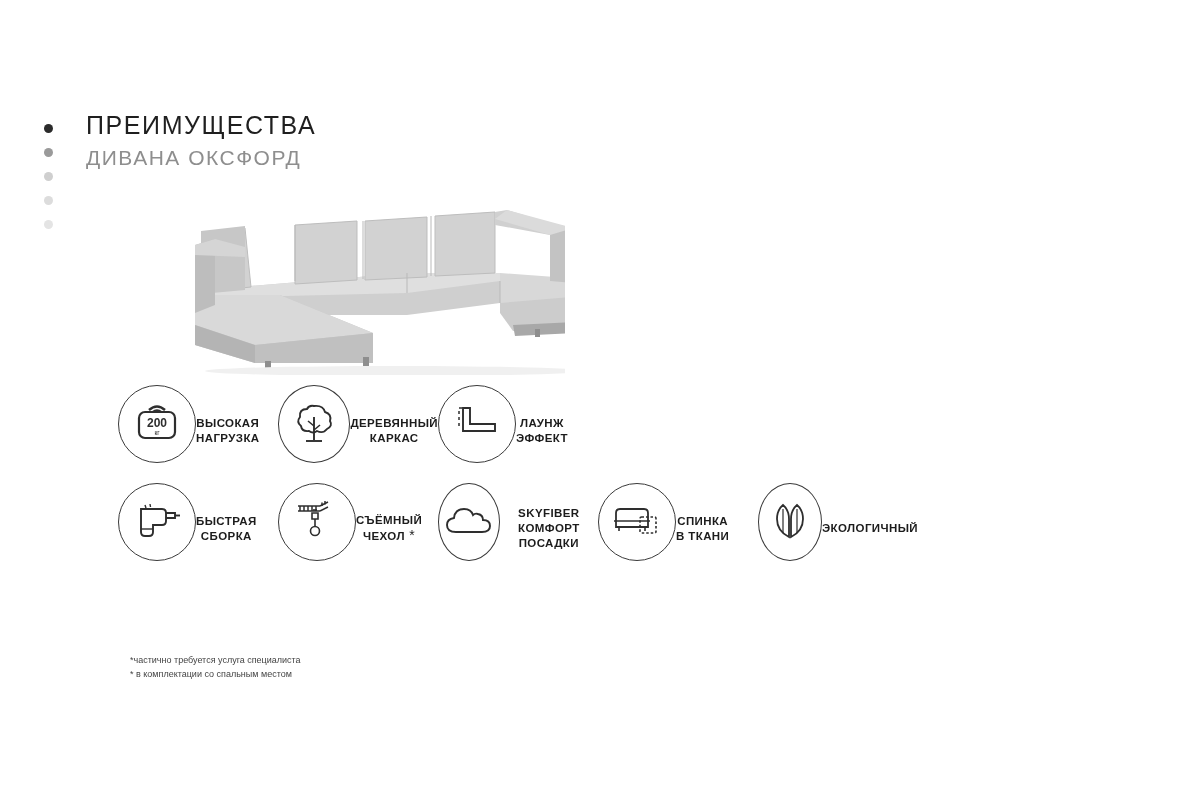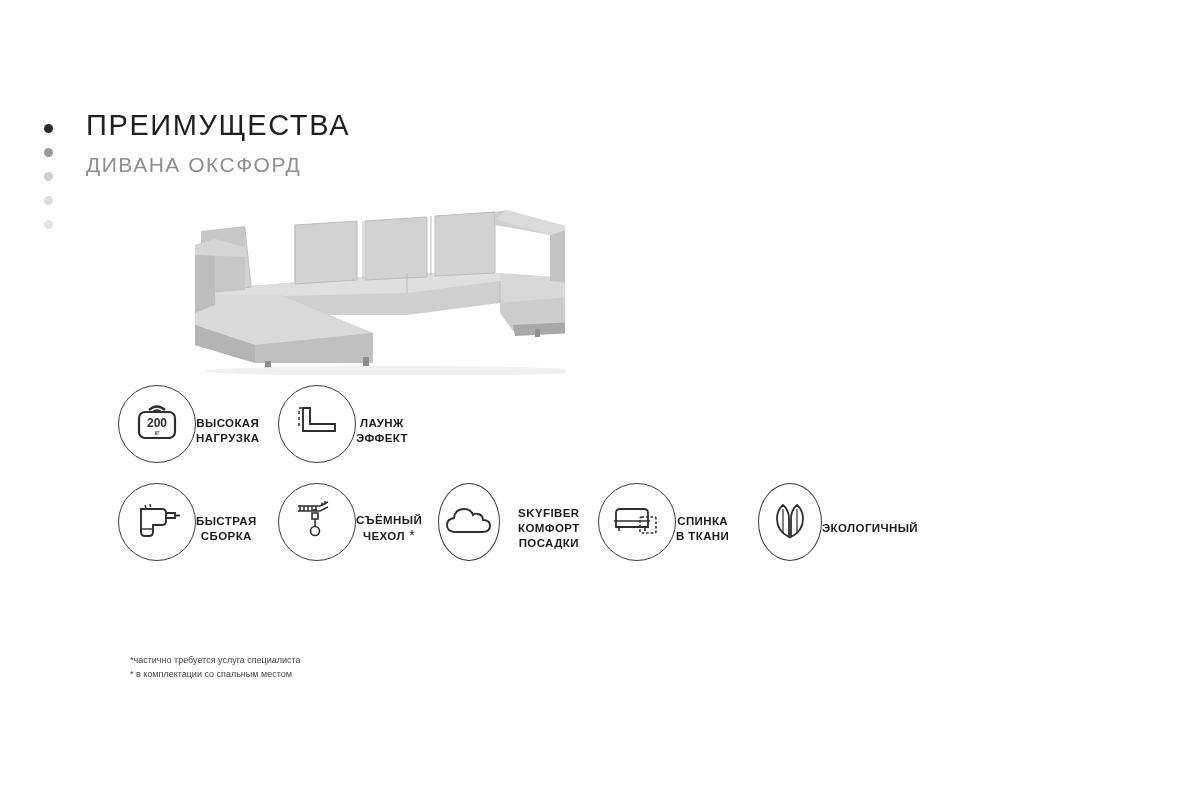--- a/index.html
+++ b/index.html
@@ -41,32 +41,32 @@
   .bullet.b2 { background: #cfcfcf; }
   .bullet.b3 { background: #dcdcdc; }
   .bullet.b4 { background: #e4e4e4; }
 
   .title-block {
     position: absolute;
     left: 42px;
     top: 0;
   }
   .title-line1 {
-    font-size: 29px;
+    font-size: 25px;
     letter-spacing: 1.6px;
     color: #1f1f1f;
     line-height: 30px;
     white-space: nowrap;
   }
   .title-line2 {
     font-size: 21px;
     letter-spacing: 1.5px;
     color: #8e8e8e;
     line-height: 30px;
-    margin-top: 10px;
+    margin-top: 3px;
     white-space: nowrap;
   }
 
   
   .sofa-wrap {
     position: absolute;
     left: 95px;
     top: 195px;
     width: 470px;
     height: 180px;
@@ -210,20 +210,32 @@
           <rect x="8" y="12" width="36" height="26" rx="6" fill="none" stroke="#2e2e2e" stroke-width="2.2"></rect>
           <text x="26" y="27" font-family="'Liberation Sans', sans-serif" font-size="12" font-weight="bold" text-anchor="middle" fill="#2e2e2e">200</text>
           <text x="26" y="35" font-family="'Liberation Sans', sans-serif" font-size="6.5" text-anchor="middle" fill="#2e2e2e">кг</text>
         </svg>
       </div>
       <div class="feature-label">ВЫСОКАЯ
 НАГРУЗКА</div>
     </div>
 
 
+    <div class="feature">
+      <div class="circle">
+        <svg width="50" height="48" viewBox="0 0 50 48">
+          <path d="M25 6 q9 -1 11 6 q7 2 5 9 q3 5 -3 8 q-4 5 -10 2 q-4 3 -8 0 q-7 1 -8 -5 q-5 -4 -1 -9 q-1 -8 7 -8 q2 -4 7 -3 Z" fill="none" stroke="#2e2e2e" stroke-width="1.9"></path>
+          <path d="M25 17 L25 40" stroke="#2e2e2e" stroke-width="1.9" fill="none"></path>
+          <path d="M25 26 L19 21 M25 30 L31 25" stroke="#2e2e2e" stroke-width="1.6" fill="none"></path>
+          <path d="M17 41 L33 41" stroke="#2e2e2e" stroke-width="1.9"></path>
+        </svg>
+      </div>
+      <div class="feature-label">ДЕРЕВЯННЫЙ
+КАРКАС</div>
+    </div>
 
 
     <div class="feature">
       <div class="circle">
         <svg width="52" height="44" viewBox="0 0 52 44">
           <path d="M12 6 L19 6 L19 22 L44 22 L44 29 L12 29 Z" fill="none" stroke="#2e2e2e" stroke-width="1.9"></path>
           <path d="M8 6 L15 6" stroke="#2e2e2e" stroke-width="1.5" stroke-dasharray="3 3"></path>
           <path d="M8 9 L8 26" stroke="#2e2e2e" stroke-width="1.5" stroke-dasharray="3 3"></path>
         </svg>
       </div>

